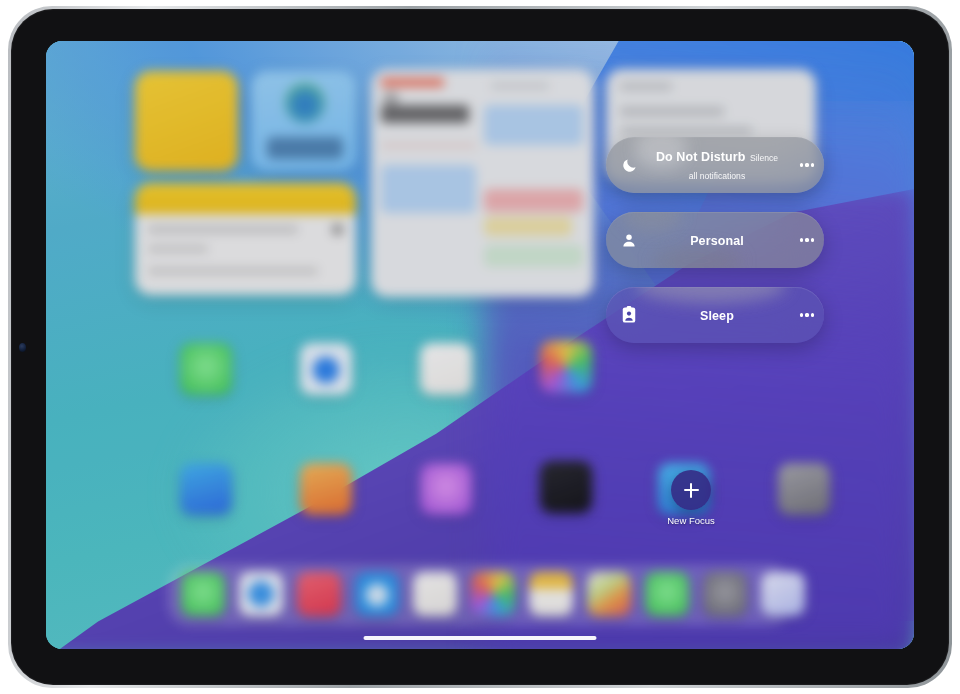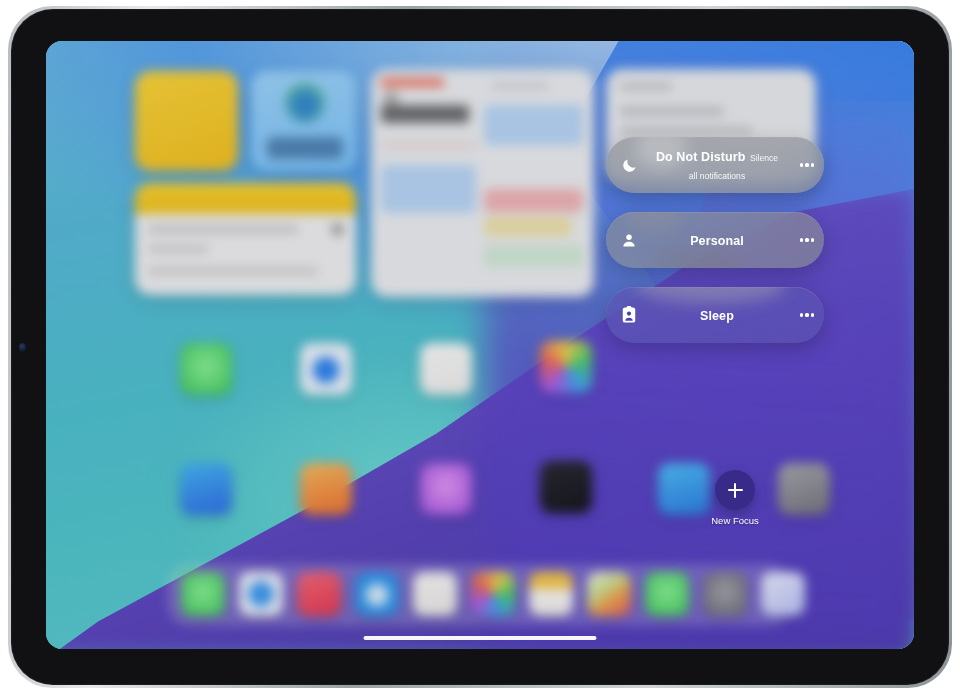--- a/index.html
+++ b/index.html
@@ -141,21 +141,21 @@
   .fp-text{ flex:1; text-align:center; padding-right:8px; }
   .fp-title{ font-size:12.5px; font-weight:bold; color:#fff; letter-spacing:.1px; line-height:1.15; }
   .fp-sub{ font-size:8.6px; color:rgba(255,255,255,.93); line-height:1.2; margin-top:1px; }
   .fp-more{ width:34px; flex:0 0 34px; display:flex; align-items:center; justify-content:center; gap:2.5px; }
   .fp-more i{ width:3.2px; height:3.2px; border-radius:50%; background:#fff; display:block; }
 
   
   .bleed{ position:absolute; border-radius:50%; filter:blur(8px); pointer-events:none; }
 
   
-  #new-focus{ position:absolute; left:644px; top:429px; width:90px; text-align:center; }
+  #new-focus{ position:absolute; left:600px; top:429px; width:90px; text-align:center; }
   #new-focus .nf-circle{
     width:40px; height:40px; margin:0 auto; border-radius:50%;
     background:rgba(52,40,130,.88);
     display:flex; align-items:center; justify-content:center;
     box-shadow:0 4px 12px rgba(0,0,0,.25);
   }
   #new-focus .nf-plus{ position:relative; width:15px; height:15px; }
   #new-focus .nf-plus::before,#new-focus .nf-plus::after{
     content:""; position:absolute; background:#fff; border-radius:1px;
   }

